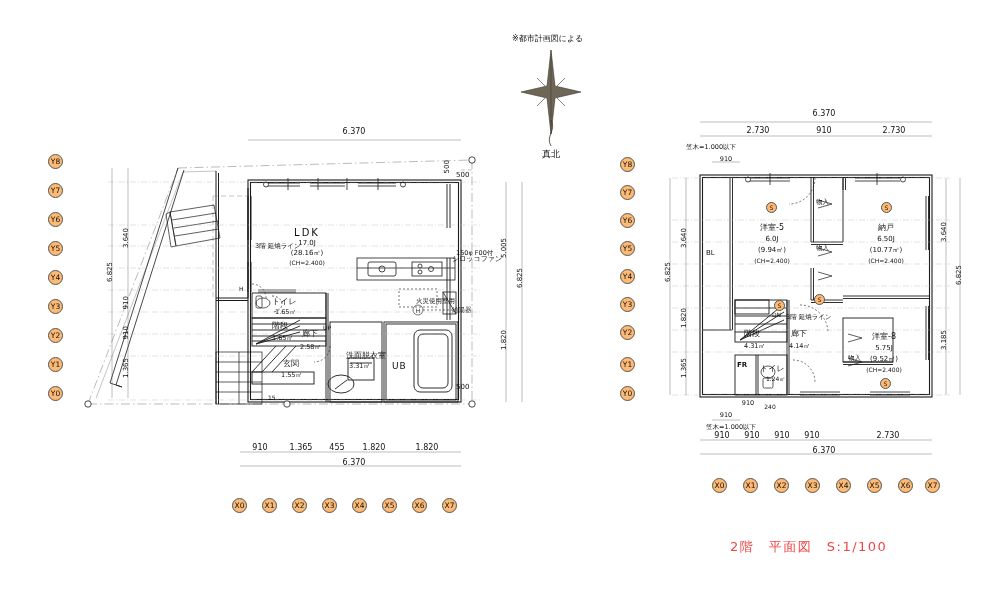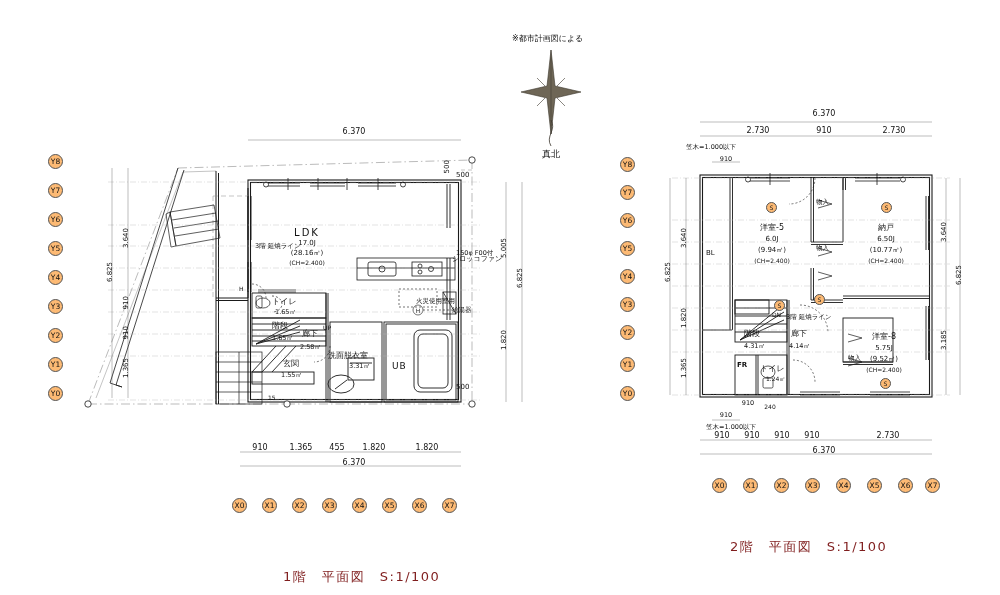--- a/index.html
+++ b/index.html
@@ -27,21 +27,21 @@
     position:absolute;width:15px;height:15px;border:0.8px solid #555;
     border-radius:50%;box-sizing:border-box;
     font-size:7.5px;color:#111;text-align:center;line-height:14px;
     background:#fdba74;
   }
   .dimv{
     position:absolute;font-size:7px;color:#111;
     writing-mode:vertical-rl; text-orientation:mixed;
     transform:rotate(180deg);
   }
-  .title{position:absolute;font-size:13px;letter-spacing:1.5px;color:#7f1d1d;}
+  .title{position:absolute;font-size:13px;letter-spacing:1.5px;color:#ef4444;}
 </style>
 </head>
 <body>
 
 <div class="canvas">
 
   <svg class="plan" viewBox="0 0 1000 595">
     <defs>
       <pattern id="hatch" width="4" height="4" patternUnits="userSpaceOnUse" patternTransform="rotate(45)">
         <line x1="0" y1="0" x2="0" y2="4" stroke="#777" stroke-width="0.5"></line>
@@ -432,21 +432,21 @@
 
   <div class="t sz8" style="left:272px;top:322px;">階段</div>
   <div class="t sz65" style="left:272px;top:335px;">1.65㎡</div>
 
   <div class="t sz8" style="left:302px;top:330px;">廊下</div>
   <div class="t sz65" style="left:300px;top:344px;">2.58㎡</div>
 
   <div class="t sz8" style="left:283px;top:360px;">玄関</div>
   <div class="t sz65" style="left:281px;top:372px;">1.55㎡</div>
 
-  <div class="t sz8" style="left:328px;top:352px;font-family:Liberation Mono, monospace;">洗面脱衣室</div>
+  <div class="t sz8" style="left:346px;top:352px;font-family:Liberation Mono, monospace;">洗面脱衣室</div>
   <div class="t sz65" style="left:349px;top:363px;">3.31㎡</div>
 
   <div class="t sz9 ls1" style="left:392px;top:362px;">UB</div>
 
   <div class="t sz65" style="left:255px;top:243px;">3階 延焼ライン</div>
   <div class="t sz7" style="left:452px;top:256px;">シロッコファン</div>
   <div class="t sz65" style="left:456px;top:250px;">150φ F00付</div>
   <div class="t sz65" style="left:394px;top:298px;margin-left:22px;">火災使用室用</div>
   <div class="t sz65" style="left:452px;top:307px;text-align:center;">給湯器</div>
   <div class="t sz6" style="left:323px;top:325px;">UP</div>
@@ -462,21 +462,20 @@
 
   <div class="gridcircle" style="left:232px;top:498px;">X0</div>
   <div class="gridcircle" style="left:262px;top:498px;">X1</div>
   <div class="gridcircle" style="left:292px;top:498px;">X2</div>
   <div class="gridcircle" style="left:322px;top:498px;">X3</div>
   <div class="gridcircle" style="left:352px;top:498px;">X4</div>
   <div class="gridcircle" style="left:382px;top:498px;">X5</div>
   <div class="gridcircle" style="left:412px;top:498px;">X6</div>
   <div class="gridcircle" style="left:442px;top:498px;">X7</div>
 
-  <div class="title" style="left:283px;top:568px;">1階　平面図　S:1/100</div>
 
   <div class="t sz8 c" style="left:824px;top:110px;">6.370</div>
   <div class="t sz8 c" style="left:758px;top:127px;">2.730</div>
   <div class="t sz8 c" style="left:824px;top:127px;">910</div>
   <div class="t sz8 c" style="left:894px;top:127px;">2.730</div>
 
   <div class="t sz65" style="left:686px;top:144px;">笠木=1.000以下</div>
   <div class="t sz65 c" style="left:726px;top:156px;">910</div>
   <div class="t sz65" style="left:706px;top:424px;">笠木=1.000以下</div>
   <div class="t sz65 c" style="left:726px;top:412px;">910</div>

